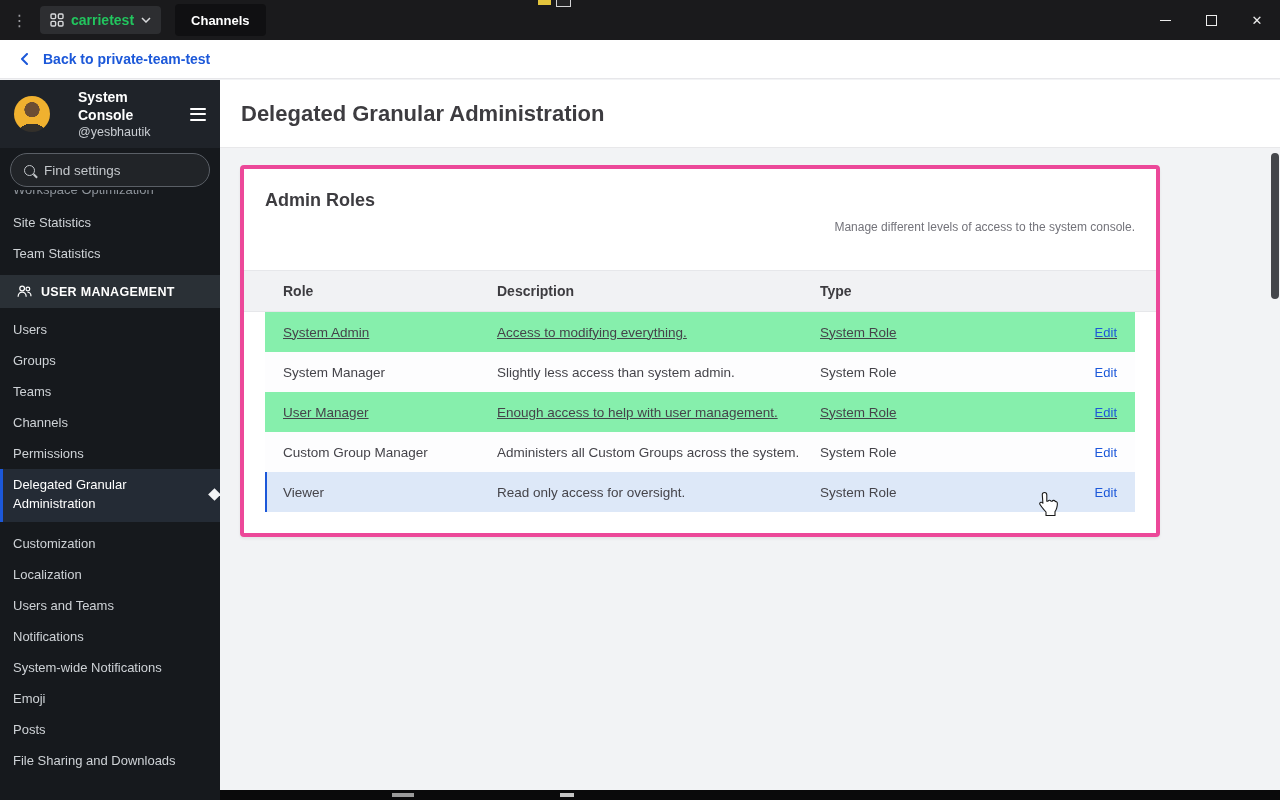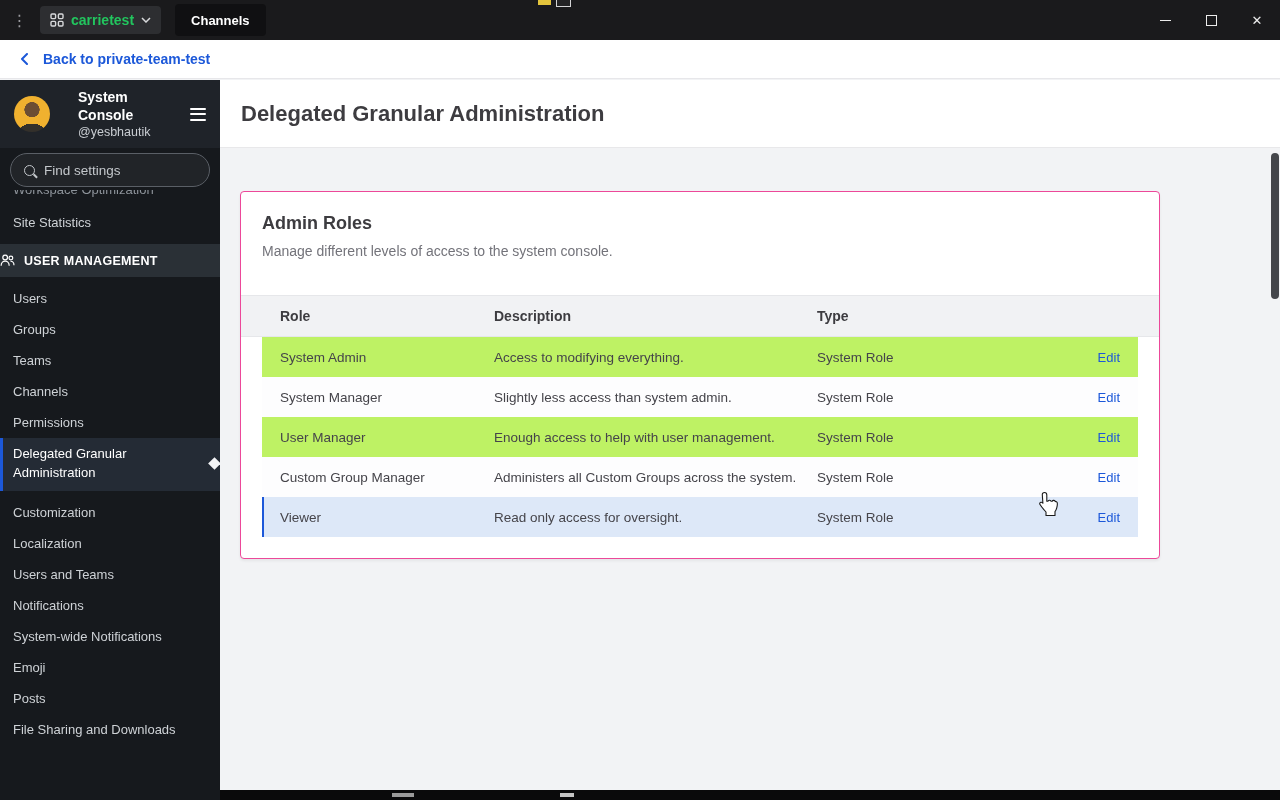--- a/index.html
+++ b/index.html
@@ -78,21 +78,21 @@
   .sb-item {
     height:31px; line-height:31px; padding-left:13px; color:#ced2d6; font-size:13px;
     white-space:nowrap; overflow:hidden; cursor:pointer;
   }
   .sb-item.cut { height:13px; line-height:normal; overflow:hidden; color:#8d939a; }
   .sb-item.cut span { display:block; margin-top:-8px; }
   .first-after-search { margin-top:4px; }
   .sb-list { margin-top:6px; }
   .sb-section-header {
     height:33px; margin-top:6px; background:#2a3036; display:flex; align-items:center; gap:9px;
-    padding-left:0; color:#ffffff; font-weight:700; font-size:12.5px; letter-spacing:0.3px;
+    padding-left:17px; color:#ffffff; font-weight:700; font-size:12.5px; letter-spacing:0.3px;
   }
   .sb-item.selected {
     height:auto; line-height:1.45; white-space:normal; padding:7px 24px 8px 10px;
     border-left:3px solid #1c58d9; background:#242b35; color:#ffffff; position:relative;
   }
   .sb-item.selected::after {
     content:""; position:absolute; right:1px; top:50%; margin-top:-5px;
     width:9px; height:9px; background:#f2f3f5; transform:rotate(45deg);
   }
 
@@ -100,39 +100,38 @@
   .main-header {
     position:absolute; left:220px; top:80px; width:1060px; height:68px; background:#ffffff;
     border-bottom:1px solid #e8e8ea; display:flex; align-items:center; padding-left:21px;
     box-sizing:border-box; z-index:10;
   }
   .page-title { font-size:22px; font-weight:600; color:#3d3c40; }
 
   .content { position:absolute; left:220px; top:148px; width:1060px; height:652px; background:#f2f3f5; }
   .card {
     position:absolute; left:20px; top:17px; width:920px; background:#ffffff;
-    border:1px solid #ec4899; border-radius:4px; box-shadow:0 2px 3px rgba(0,0,0,0.06);
+    border:4px solid #ec4899; border-radius:4px; box-shadow:0 2px 3px rgba(0,0,0,0.06);
     box-sizing:border-box;
-    margin-top:26px;
   }
   .card-head { padding:21px 21px 36px; }
   .card-title { font-size:18px; font-weight:600; color:#3d3c40; }
-  .card-sub { margin-top:9px; font-size:14px; color:#73737a; }
+  .card-sub { margin-top:9px; font-size:12px; color:#73737a;text-align:right; }
 
   .tbl-head {
     background:#f1f2f4; border-top:1px solid #e6e7ea; border-bottom:1px solid #e6e7ea;
     height:40px; display:flex; align-items:center; padding:0 21px; font-weight:600; font-size:14px; color:#3d3c40;
   }
   .c-role { width:214px; padding-left:18px; }
   .c-desc { width:323px; }
   .c-type { flex:1; }
   .c-edit { width:60px; padding-right:18px; text-align:right; }
 
   .row { margin:0 21px; height:40px; display:flex; align-items:center; font-size:13.5px; color:#45444a; }
-  .row.odd  { background:#bef264; }
+  .row.odd  { background:#86efac;text-decoration:underline; }
   .row.even { background:#fdfdfe; }
   .row.highlight { background:#dde8f8; box-shadow:inset 2px 0 0 #1c58d9; }
   .edit-link { color:#1c58d9; cursor:pointer; font-size:13px; text-decoration:none; }
   .card-bottom-pad { height:21px; }
 
   
   .scrollbar-thumb {
     position:absolute; right:1px; top:153px; width:8px; height:146px;
     background:#44464b; border-radius:4px; z-index:40; cursor:pointer;
   }
@@ -207,20 +206,21 @@
     <div class="sb-search">
       <span class="mag"></span>
       <input type="text" placeholder="Find settings" style="">
     </div>
   </div>
 
   <div class="sb-item cut">
     <span>Workspace Optimization</span>
   </div>
   <div class="sb-item first-after-search">Site Statistics</div>
+  <div class="sb-item">Team Statistics</div>
 
   <div class="sb-section-header">
     <svg width="15" height="15" viewBox="0 0 16 16" fill="none" stroke="#ffffff" stroke-width="1.3">
       <circle cx="5.5" cy="4.8" r="2.5"></circle>
       <path d="M1.2 13.5 C1.2 10.3 3.5 8.6 5.5 8.6 C7.5 8.6 9.8 10.3 9.8 13.5"></path>
       <circle cx="11.6" cy="5.4" r="2"></circle>
       <path d="M11.2 8.8 C13.2 8.8 14.9 10.4 14.9 13"></path>
     </svg>
     <span>USER MANAGEMENT</span>
   </div>

